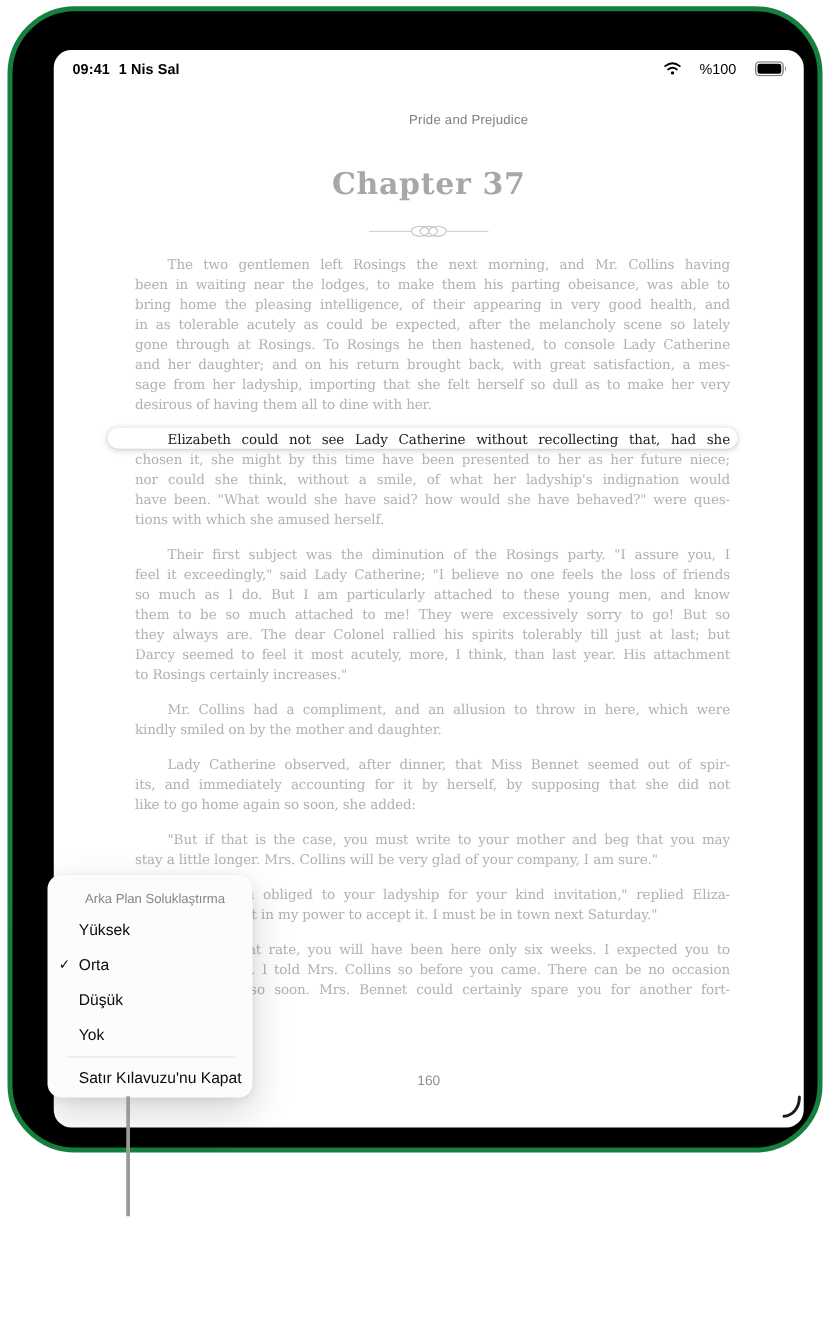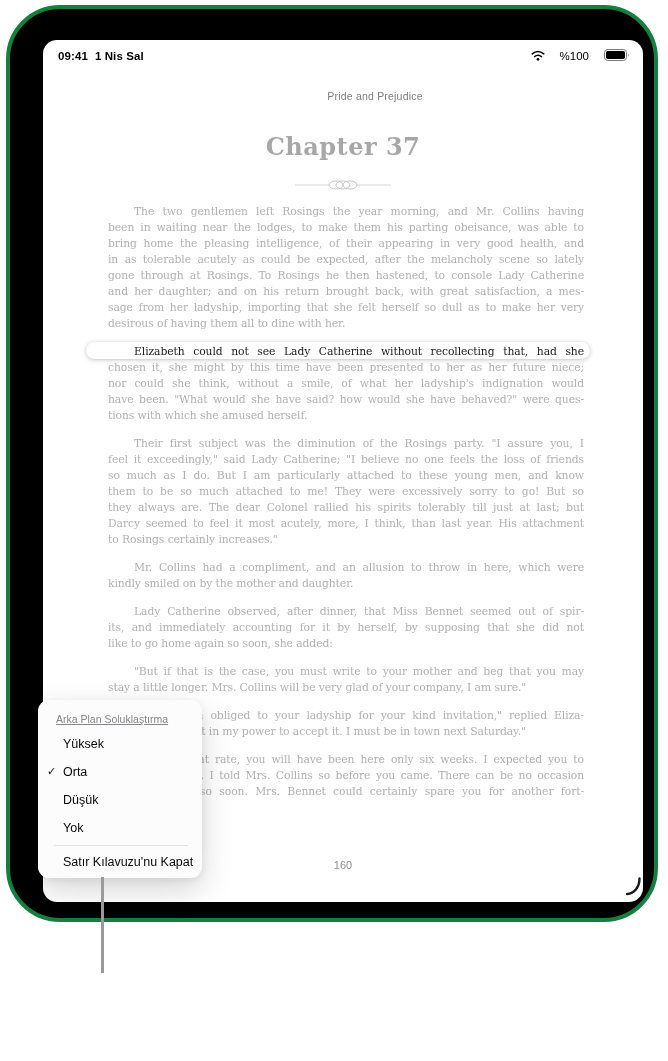--- a/index.html
+++ b/index.html
@@ -45,22 +45,22 @@
   .page-num { position:absolute; top:819px; left:0; width:100%; text-align:center;
               font-size:11px; color:#8e8e93; }
 
   .curl { position:absolute; right:1px; bottom:2px; }
 
   
   .popup { position:absolute; left:38px; top:700px; width:164px; height:178px;
            background:#fcfcfd; border-radius:11px; z-index:40;
            box-shadow:0 12px 32px rgba(0,0,0,0.16), 0 2px 8px rgba(0,0,0,0.08);
            padding-top:6px; overflow:hidden; }
-  .popup-header { height:24px; line-height:26px; padding-left:18px;
-                  font-size:10.5px; color:#86868b;text-decoration:underline; }
+  .popup-header { height:24px; line-height:26px; padding-left:30px;
+                  font-size:10.5px; color:#86868b; }
   .popup-item { height:28px; display:flex; align-items:center; padding-left:25px;
                 position:relative; font-size:12.5px; color:#0a0a0a; cursor:default; }
   .popup-item .check { position:absolute; left:9px; top:50%; transform:translateY(-54%);
                        font-size:11px; color:#0a0a0a; }
   .popup-sep { height:1px; background:#e3e3e5; margin:3px 14px 0 16px; }
   .popup-footer { height:32px; display:flex; align-items:center; padding-left:25px;
                   font-size:12.5px; color:#0a0a0a; }
 
   .callout-line { position:absolute; left:101px; top:877px; width:3px; height:96px;
                   background:#9a9a9a; z-index:50; }
@@ -104,21 +104,21 @@
           <line x1="0" y1="7" x2="34" y2="7" stroke="#d6d6d6" stroke-width="1"></line>
           <ellipse cx="41" cy="7" rx="7" ry="4" fill="none" stroke="#c6c6c6" stroke-width="1"></ellipse>
           <ellipse cx="48" cy="7" rx="7" ry="4" fill="none" stroke="#c6c6c6" stroke-width="1"></ellipse>
           <ellipse cx="55" cy="7" rx="7" ry="4" fill="none" stroke="#c6c6c6" stroke-width="1"></ellipse>
           <line x1="62" y1="7" x2="96" y2="7" stroke="#d6d6d6" stroke-width="1"></line>
         </svg>
       </div>
 
       <div class="text-col">
           <div class="para">
-            <div class="bl first">The two gentlemen left Rosings the year morning, and Mr. Collins having</div>
+            <div class="bl first">The two gentlemen left Rosings the next morning, and Mr. Collins having</div>
             <div class="bl">been in waiting near the lodges, to make them his parting obeisance, was able to</div>
             <div class="bl">bring home the pleasing intelligence, of their appearing in very good health, and</div>
             <div class="bl">in as tolerable acutely as could be expected, after the melancholy scene so lately</div>
             <div class="bl">gone through at Rosings. To Rosings he then hastened, to console Lady Catherine</div>
             <div class="bl">and her daughter; and on his return brought back, with great satisfaction, a mes-</div>
             <div class="bl">sage from her ladyship, importing that she felt herself so dull as to make her very</div>
             <div class="bl last">desirous of having them all to dine with her.</div>
           </div>
           <div class="para">
             <div class="bl first hl">Elizabeth could not see Lady Catherine without recollecting that, had she</div>

